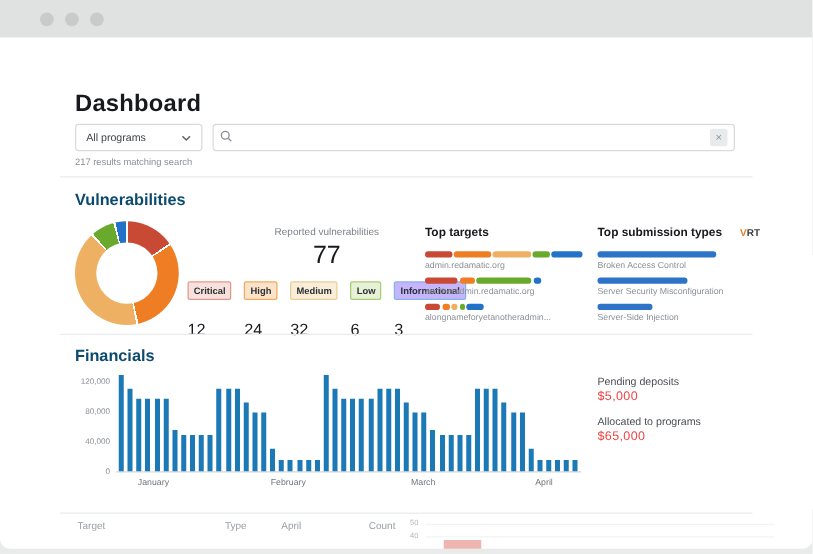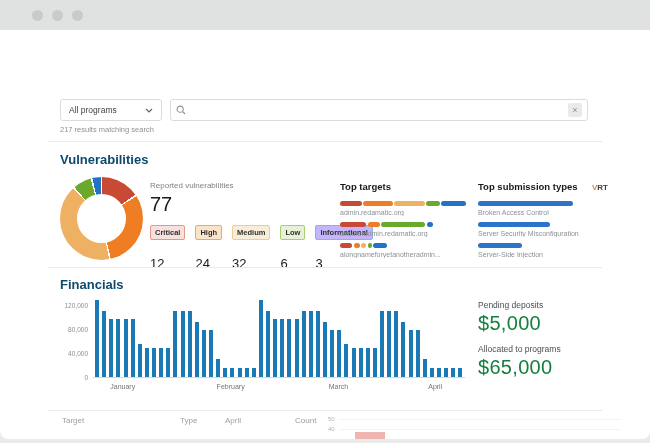--- a/index.html
+++ b/index.html
@@ -31,21 +31,21 @@
 
   .results-text { position:absolute; top:95px; left:60px; font-size:7.5px; color:#8b9096; }
 
   .divider { position:absolute; left:48px; right:48px; height:1px; background:#e9ebec; }
 
   .section-heading { position:absolute; left:60px; font-size:13px; font-weight:bold; color:#0c4a6e; }
 
   #donut { position:absolute; top:147px; left:60px; width:83px; height:83px; border-radius:50%; }
   #donut::after { content:""; position:absolute; inset:17px; background:#fff; border-radius:50%; }
 
-  #reported { position:absolute; left:150px; top:151px; }
+  #reported { position:absolute; left:150px; top:151px;text-align:center; }
   .reported-label { font-size:8px; color:#7d8287; margin-bottom:3px; }
   .reported-total { font-size:20px; color:#17191c; }
   .sev-row { display:flex; gap:10px; margin-top:9px; }
   .sev-col { display:flex; flex-direction:column; align-items:flex-start; gap:16px; }
   .sev-badge { font-size:7.5px; font-weight:bold; color:#2b2f33; padding:2px 4px; border-radius:2px; border:1px solid; white-space:nowrap; }
   .sev-count { font-size:13px; color:#17191c; }
 
   .mini-col-heading { font-size:9.5px; font-weight:bold; color:#17191c; }
   #top-targets { position:absolute; left:340px; top:151px; width:126px; }
   #top-subs { position:absolute; left:478px; top:151px; width:130px; }
@@ -62,41 +62,42 @@
   .yt { position:absolute; right:377px; font-size:6.5px; color:#8b9096; line-height:7px; text-align:right; width:28px; }
   #fin-plot { position:absolute; left:33px; right:0; top:2px; height:78px; border-bottom:1px solid #d4d6d8;
     display:flex; align-items:flex-end; justify-content:space-between; padding:0 2px; }
   .fbar { width:4px; background:#1b79b5; }
   .x-axis { position:absolute; left:33px; right:0; top:85px; height:9px; }
   .month { position:absolute; transform:translateX(-50%); font-size:7px; color:#6f757a; }
 
   #fin-stats { position:absolute; left:478px; top:270px; }
   .stat { margin-bottom:9px; }
   .stat-label { font-size:8.5px; color:#4a4e53; margin-bottom:2px; }
-  .stat-value { font-size:20px; color:#15803d; letter-spacing:.3px; }
+  .stat-value { font-size:10px; color:#ef4444; letter-spacing:.3px; }
 
   #bottom-table { position:absolute; left:0; right:0; top:386px; height:23px;padding-left:28px; }
   .th { position:absolute; font-size:8px; color:#9aa0a5; }
   .mini-yt { position:absolute; font-size:6px; color:#b0b5ba; }
   .gridline { position:absolute; left:340px; right:30px; height:1px; background:#f2f3f3; }
   .pink-bar { position:absolute; left:355px; top:402px; width:30px; height:10px; background:#efb5b1; }
 </style>
 </head>
 <body>
 
 <div class="stage">
 
   <div class="browser-bar">
     <div class="dot"></div>
     <div class="dot"></div>
     <div class="dot"></div>
   </div>
 
   <div class="page">
 
+    <div class="page-title">Dashboard</div>
 
 
     <div class="filter-select">
       <span>All programs</span>
       <span>
         <svg width="8" height="5" viewBox="0 0 8 5">
             <path d="M1 1l3 3 3-3" stroke="#5f6569" stroke-width="1.2" fill="none"></path>
           </svg>
       </span>
     </div>

